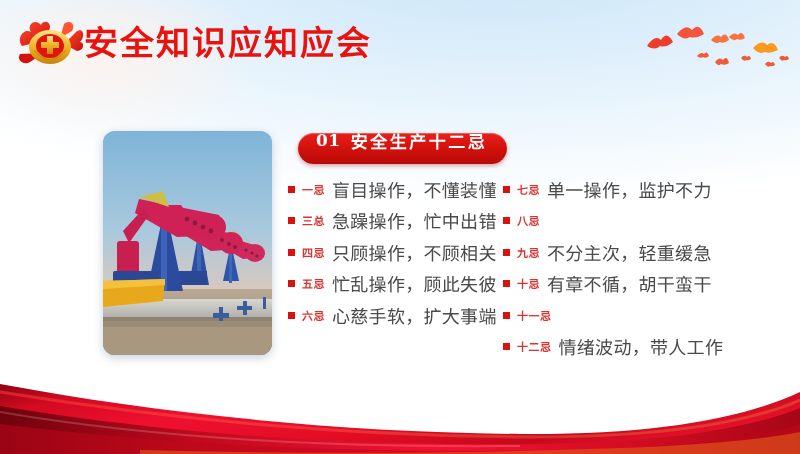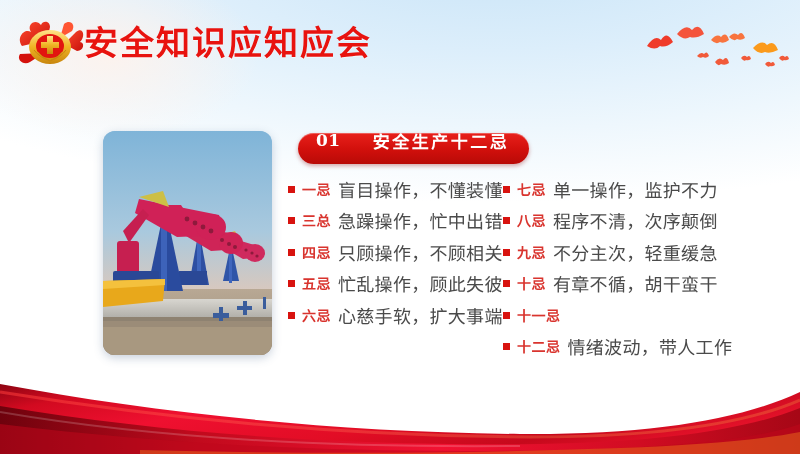--- a/index.html
+++ b/index.html
@@ -50,33 +50,32 @@
     box-shadow:0 2px 4px rgba(140,10,10,.35), inset 0 1px 0 rgba(255,255,255,.28);
     display:flex; align-items:center; gap:10px; white-space:nowrap;
   }
   .banner-num{
     color:#ffffff; font-size:17px; font-weight:700; letter-spacing:.5px;
     font-family:"DejaVu Serif","Liberation Serif",serif;
   }
   .banner-title{
     color:#ffffff; font-size:17px; font-weight:700; letter-spacing:2.5px;
     font-family:"DejaVu Sans","Liberation Sans",sans-serif;
-    margin-left:22px;
   }
   
   .lists{ position:absolute; left:0; top:45px; width:470px; display:flex; }
   .col{ width:215px; }
   .col.right{ width:250px; }
   .item{ display:flex; align-items:center; height:31.5px; white-space:nowrap; }
   .bullet{
     width:7px; height:7px; background:#d8130f; flex:0 0 auto;
     margin-right:7px; margin-top:1px;
   }
   .item-num{
-    color:#d9342e; font-size:14px; font-weight:600; letter-spacing:.5px;
+    color:#d9342e; font-size:11px; font-weight:600; letter-spacing:.5px;
     font-family:Liberation Serif, serif;
     margin-right:7px;
   }
   .item-text{
     color:#4a4a4a; font-size:18px; letter-spacing:.3px;
     font-family:"DejaVu Serif","Liberation Serif",serif;
   }
   
   .ribbon{ position:absolute; left:0; bottom:0; width:800px; height:92px; }
   .ribbon svg{ display:block; width:100%; height:100%; }
@@ -263,21 +262,20 @@
 
       <div class="col right">
         <div class="item">
           <span class="bullet"></span>
           <span class="item-num">七忌</span>
           <span class="item-text">单一操作，监护不力</span>
         </div>
         <div class="item">
           <span class="bullet"></span>
           <span class="item-num">八忌</span>
-          <span class="item-text">程序不清，次序颠倒</span>
         </div>
         <div class="item">
           <span class="bullet"></span>
           <span class="item-num">九忌</span>
           <span class="item-text">不分主次，轻重缓急</span>
         </div>
         <div class="item">
           <span class="bullet"></span>
           <span class="item-num">十忌</span>
           <span class="item-text">有章不循，胡干蛮干</span>

